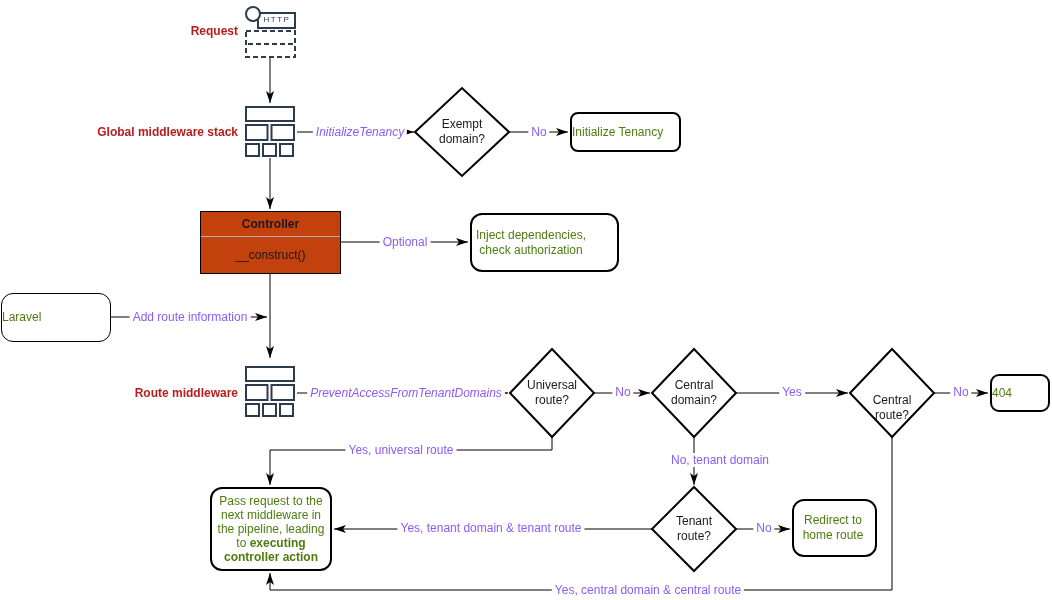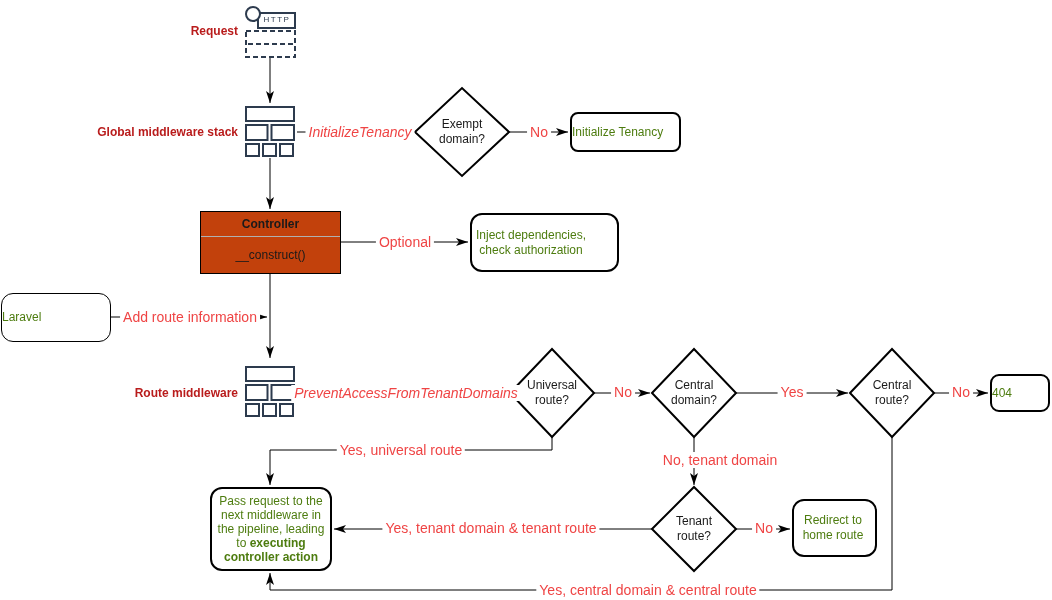--- a/index.html
+++ b/index.html
@@ -21,21 +21,21 @@
     font-size:12px;line-height:15px;color:#4d7c0f;
   }
   .rounded{border-radius:10px;}
   .plain{border-width:1.5px;border-radius:12px;}
   .diamond-text{
     position:absolute;display:flex;align-items:center;justify-content:center;
     text-align:center;font-size:12px;line-height:15px;color:#1a1a1a;
   }
   .edge-label{
     position:absolute;transform:translate(-50%,-50%);background:#fff;
-    padding:0 3px;font-size:14px;white-space:nowrap;color:#ef4444;
+    padding:0 3px;font-size:12px;white-space:nowrap;color:#8b5cf6;
   }
   .edge-label.it{font-style:italic;}
   .http-label{
     position:absolute;left:260px;top:15px;width:34px;text-align:center;
     font-size:8px;letter-spacing:1.5px;color:#2d3b4e;
   }
   .uml{position:absolute;box-sizing:border-box;background:#c2410c;border:1.5px solid #000;}
   .uml-title{
     height:25px;display:flex;align-items:center;justify-content:center;
     font-size:12px;font-weight:bold;border-bottom:1px solid #b0b0b0;box-sizing:border-box;
@@ -130,21 +130,21 @@
     <span style="width:78px;">Redirect to home route</span>
   </div>
 
   <div class="node rounded" style="left:210px;top:487px;width:122px;height:84px;border-radius:12px;">
     <span class="pass-text"><span>Pass request to the next middleware in the pipeline, leading to </span><b>executing controller action</b></span>
   </div>
 
   <div class="diamond-text" style="left:427px;top:112px;width:70px;height:40px;">Exempt domain?</div>
   <div class="diamond-text" style="left:517px;top:373px;width:70px;height:40px;">Universal route?</div>
   <div class="diamond-text" style="left:659px;top:373px;width:70px;height:40px;">Central domain?</div>
-  <div class="diamond-text" style="left:857px;top:373px;width:70px;height:40px;">Central route?</div>
+  <div class="diamond-text" style="left:857px;top:388px;width:70px;height:40px;">Central route?</div>
   <div class="diamond-text" style="left:659px;top:509px;width:70px;height:40px;">Tenant route?</div>
 
   <div class="edge-label it" style="left:360px;top:132px;">InitializeTenancy</div>
   <div class="edge-label" style="left:539px;top:132px;">No</div>
   <div class="edge-label" style="left:405px;top:242px;">Optional</div>
   <div class="edge-label" style="left:190px;top:317px;">Add route information</div>
   <div class="edge-label it" style="left:406px;top:393px;">PreventAccessFromTenantDomains</div>
   <div class="edge-label" style="left:623px;top:392px;">No</div>
   <div class="edge-label" style="left:792px;top:392px;">Yes</div>
   <div class="edge-label" style="left:961px;top:392px;">No</div>

